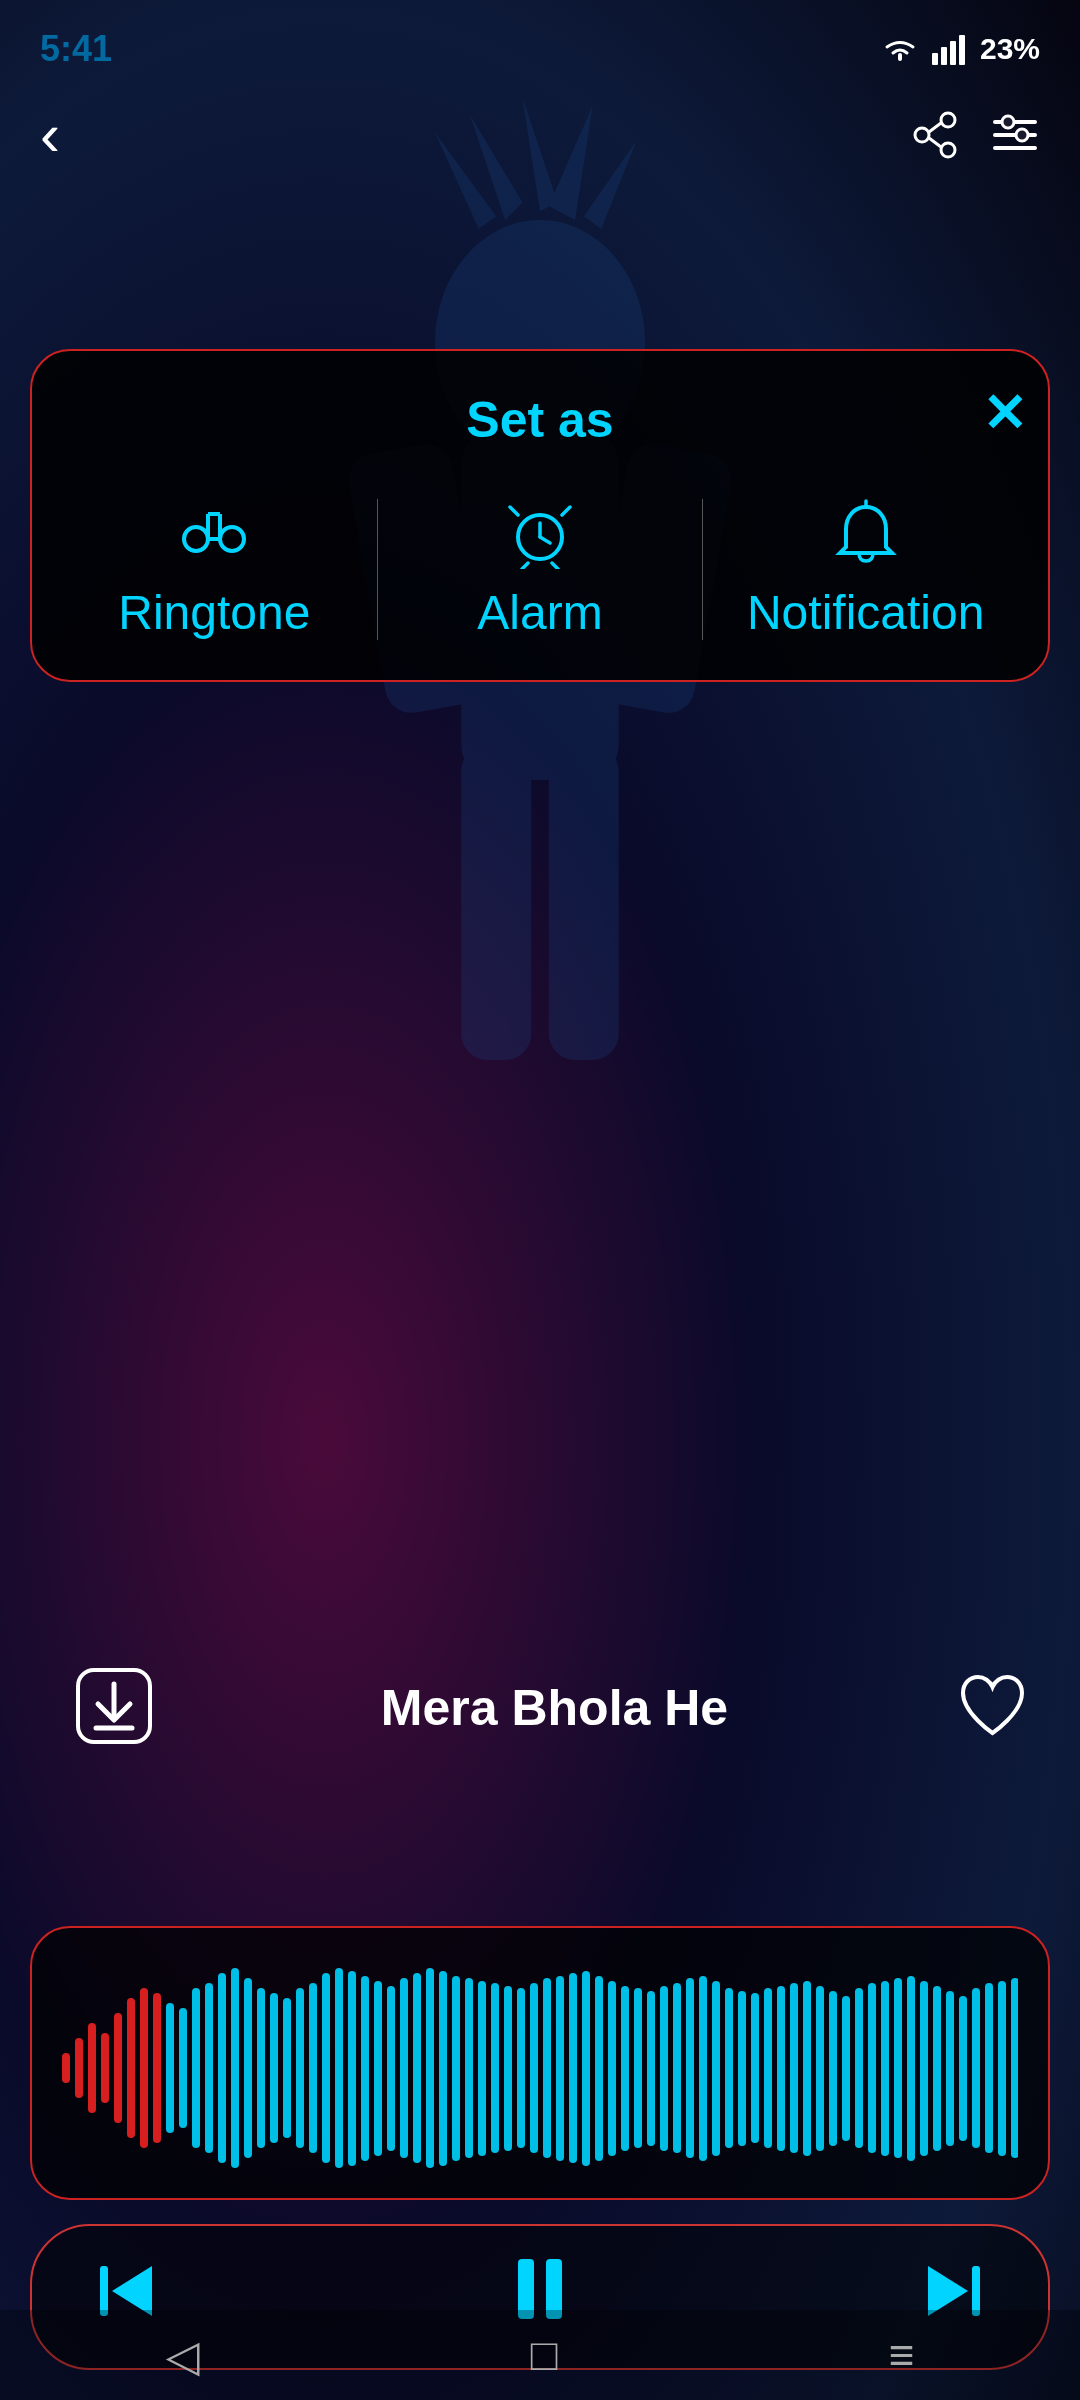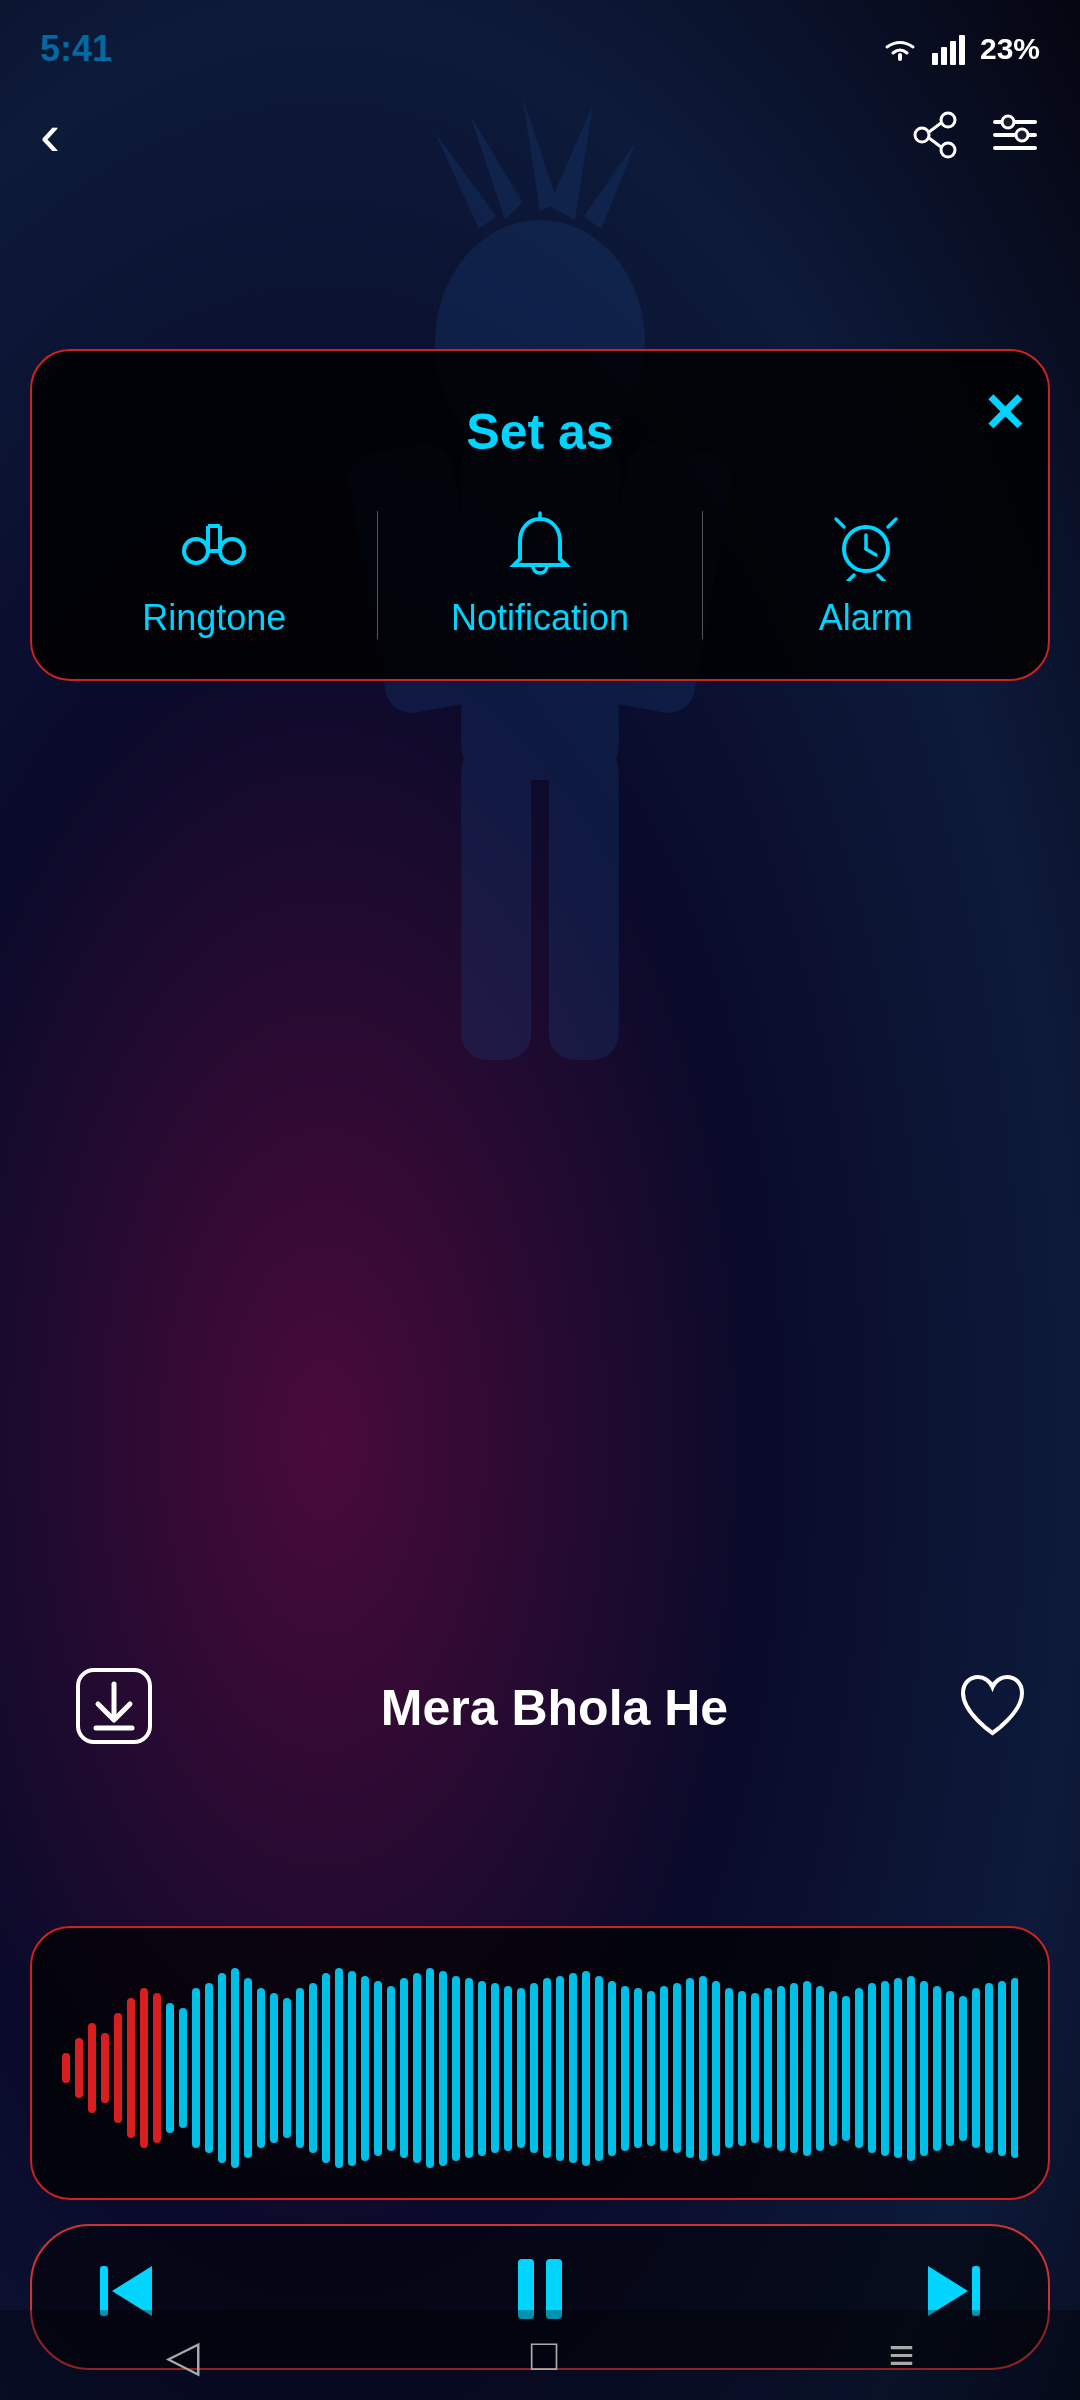--- a/index.html
+++ b/index.html
@@ -98,21 +98,20 @@
       align-items: center;
       position: relative;
       margin-bottom: 50px;
     }
 
     .dialog-title {
       color: #00d4ff;
       font-size: 50px;
       font-weight: bold;
       text-align: center;
-      margin-top: 12px;
     }
 
     .dialog-close {
       position: absolute;
       right: 0;
       top: -10px;
       color: #00d4ff;
       font-size: 54px;
       cursor: pointer;
       font-weight: bold;
@@ -133,21 +132,21 @@
       flex: 1;
       padding: 0 10px;
     }
 
     .dialog-option:not(:last-child) {
       border-right: 1px solid #555;
     }
 
     .option-label {
       color: #00d4ff;
-      font-size: 36px;
+      font-size: 48px;
       text-align: center;
     }
 
     
     .song-area {
       position: absolute;
       z-index: 10;
       bottom: 650px;
       left: 0;
       right: 0;
@@ -322,43 +321,43 @@
     <div class="dialog-option">
       <svg width="80" height="70" viewBox="0 0 80 70" fill="none">
         <circle cx="22" cy="40" r="12" stroke="#00d4ff" stroke-width="4" fill="none"></circle>
         <circle cx="58" cy="40" r="12" stroke="#00d4ff" stroke-width="4" fill="none"></circle>
         <line x1="34" y1="40" x2="46" y2="40" stroke="#00d4ff" stroke-width="4"></line>
         <line x1="34" y1="15" x2="46" y2="15" stroke="#00d4ff" stroke-width="4"></line>
         <line x1="34" y1="15" x2="34" y2="40" stroke="#00d4ff" stroke-width="4"></line>
         <line x1="46" y1="15" x2="46" y2="40" stroke="#00d4ff" stroke-width="4"></line>
       </svg>
       <span class="option-label">Ringtone</span>
-    </div>
-
-    <div class="dialog-option">
-      <svg width="80" height="70" viewBox="0 0 80 70" fill="none">
-        <path d="M40 8 C28 8 20 18 20 30 L20 48 L14 54 L66 54 L60 48 L60 30 C60 18 52 8 40 8 Z" stroke="#00d4ff" stroke-width="4" fill="none"></path>
-        <path d="M33 54 Q33 62 40 62 Q47 62 47 54" stroke="#00d4ff" stroke-width="3.5" fill="none" stroke-linecap="round"></path>
-        <line x1="40" y1="2" x2="40" y2="8" stroke="#00d4ff" stroke-width="3.5" stroke-linecap="round"></line>
-      </svg>
-      <span class="option-label">Notification</span>
     </div>
 
     <div class="dialog-option">
       <svg width="80" height="70" viewBox="0 0 80 70" fill="none">
         <circle cx="40" cy="38" r="22" stroke="#00d4ff" stroke-width="4" fill="none"></circle>
         <line x1="40" y1="38" x2="40" y2="24" stroke="#00d4ff" stroke-width="3.5" stroke-linecap="round"></line>
         <line x1="40" y1="38" x2="50" y2="44" stroke="#00d4ff" stroke-width="3.5" stroke-linecap="round"></line>
         <line x1="18" y1="16" x2="10" y2="8" stroke="#00d4ff" stroke-width="3.5" stroke-linecap="round"></line>
         <line x1="62" y1="16" x2="70" y2="8" stroke="#00d4ff" stroke-width="3.5" stroke-linecap="round"></line>
         <line x1="28" y1="64" x2="22" y2="70" stroke="#00d4ff" stroke-width="3.5" stroke-linecap="round"></line>
         <line x1="52" y1="64" x2="58" y2="70" stroke="#00d4ff" stroke-width="3.5" stroke-linecap="round"></line>
       </svg>
       <span class="option-label">Alarm</span>
     </div>
+
+    <div class="dialog-option">
+      <svg width="80" height="70" viewBox="0 0 80 70" fill="none">
+        <path d="M40 8 C28 8 20 18 20 30 L20 48 L14 54 L66 54 L60 48 L60 30 C60 18 52 8 40 8 Z" stroke="#00d4ff" stroke-width="4" fill="none"></path>
+        <path d="M33 54 Q33 62 40 62 Q47 62 47 54" stroke="#00d4ff" stroke-width="3.5" fill="none" stroke-linecap="round"></path>
+        <line x1="40" y1="2" x2="40" y2="8" stroke="#00d4ff" stroke-width="3.5" stroke-linecap="round"></line>
+      </svg>
+      <span class="option-label">Notification</span>
+    </div>
   </div>
 </div>
 
 <div class="song-area">
 
   <div style="cursor:pointer;">
     <svg width="80" height="80" viewBox="0 0 80 80" fill="none" xmlns="http://www.w3.org/2000/svg">
       <rect x="4" y="4" width="72" height="72" rx="16" stroke="white" stroke-width="4" fill="none"></rect>
       <line x1="40" y1="18" x2="40" y2="50" stroke="white" stroke-width="5" stroke-linecap="round"></line>
       <polyline points="24,38 40,54 56,38" stroke="white" stroke-width="5" fill="none" stroke-linecap="round" stroke-linejoin="round"></polyline>

